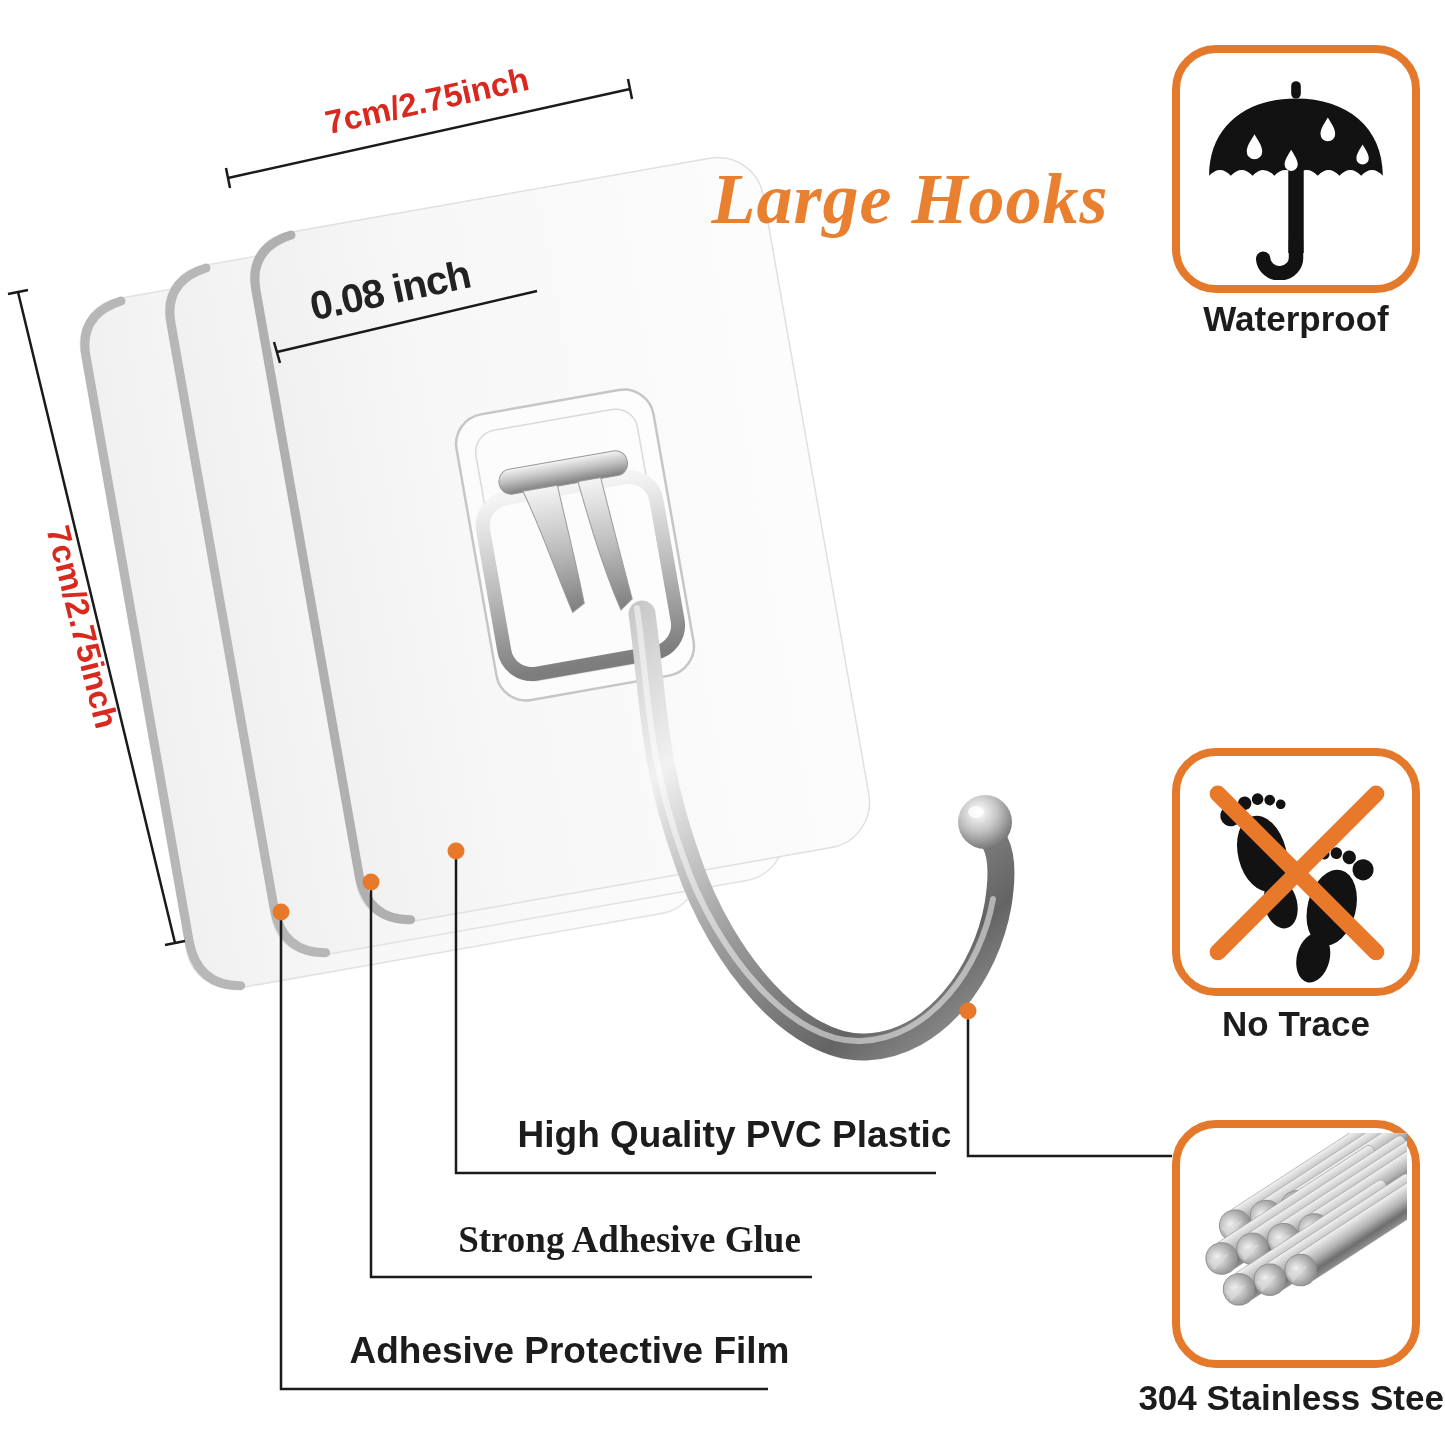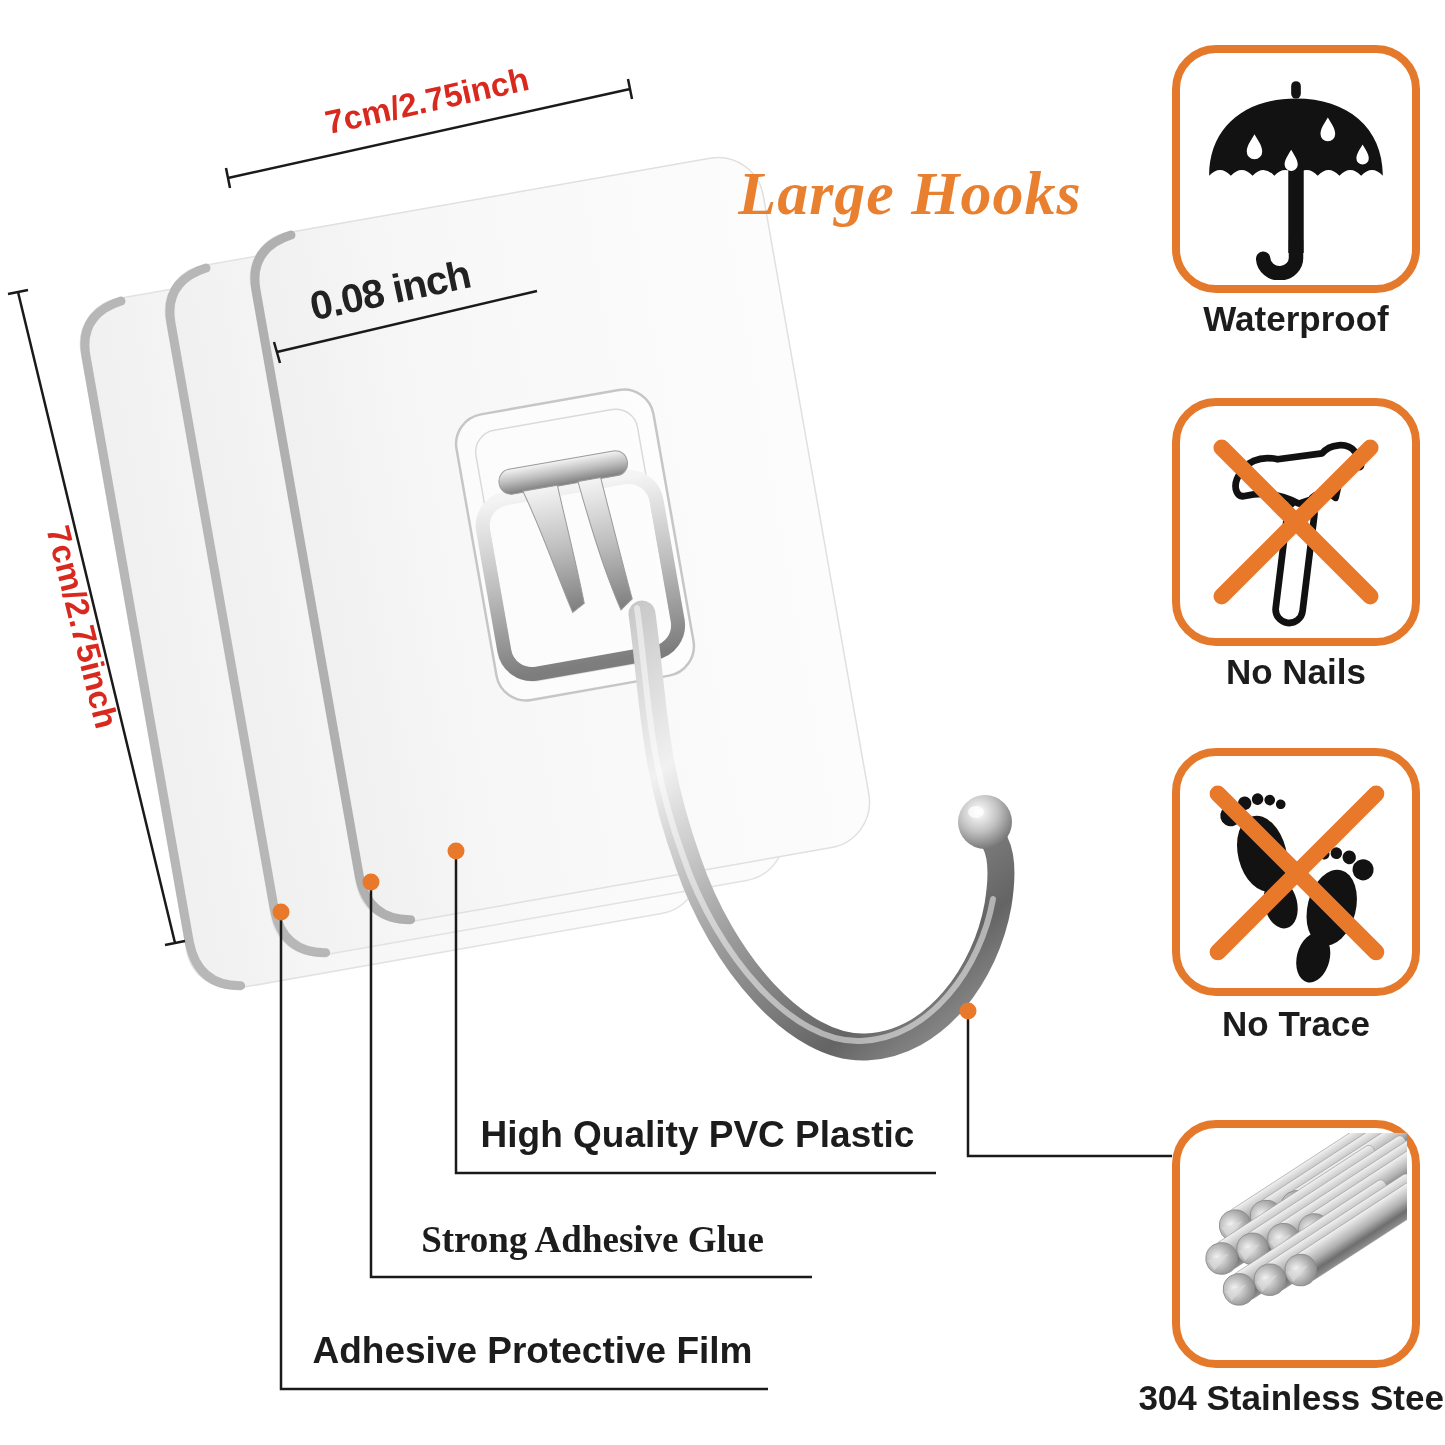--- a/index.html
+++ b/index.html
@@ -2,27 +2,27 @@
 <html><head>
 <meta charset="utf-8">
 <style>
   html,body{margin:0;padding:0;background:#ffffff;}
   .canvas{position:relative;width:1445px;height:1445px;background:#ffffff;overflow:hidden;
           font-family:"Liberation Sans","DejaVu Sans",sans-serif;}
   .art{position:absolute;left:0;top:0;width:1445px;height:1445px;z-index:1;}
   .txt{position:absolute;z-index:2;}
   .title{left:695px;top:158px;width:430px;height:110px;text-align:center;
          font-family:"Liberation Serif","DejaVu Serif",serif;font-style:italic;font-weight:bold;
-         font-size:62px;color:#E8802F;letter-spacing:1px;}
+         font-size:72px;color:#E8802F;letter-spacing:1px;}
   .dim-red{color:#D9291F;font-weight:bold;font-size:33px;white-space:nowrap;text-align:center;}
   .dim-top{left:277px;top:82px;width:300px;transform:rotate(-12.5deg);}
   .dim-left{left:-68px;top:608px;width:300px;transform:rotate(76deg);}
   .dim-black{left:240px;top:268px;width:300px;transform:rotate(-12deg);color:#222222;
              font-weight:bold;font-size:40px;letter-spacing:-1px;white-space:nowrap;text-align:center;}
-  .callout-label{color:#1c1c1c;font-weight:bold;font-size:37px;text-align:center;white-space:nowrap;}
+  .callout-label{color:#1c1c1c;font-weight:bold;font-size:37px;text-align:center;white-space:nowrap;padding-left:37px;}
   .co1{left:459px;top:1114px;width:477px;}
   .co2{left:373px;top:1218px;width:439px;font-family:Liberation Serif, serif;}
   .co3{left:281px;top:1330px;width:487px;margin-left:8px;}
   .card{position:absolute;z-index:2;left:1172px;width:248px;}
   .card-box{box-sizing:border-box;width:248px;height:248px;border:8px solid #E5792B;border-radius:44px;
             background:#ffffff;display:flex;align-items:center;justify-content:center;}
   .card-box svg{overflow:hidden;}
   .card-label{position:absolute;left:-56px;width:360px;text-align:center;color:#1c1c1c;
               font-weight:bold;font-size:35px;white-space:nowrap;}
   .c1{top:45px;}  .c1 .card-label{top:254px;}
@@ -134,34 +134,20 @@
           <path transform="translate(72,92)" d="M0,-13 C4,-6 8,-1 8,5 A8,8 0 1 1 -8,5 C-8,-1 -4,-6 0,-13 Z"></path>
           <path transform="translate(110,106) scale(0.85)" d="M0,-13 C4,-6 8,-1 8,5 A8,8 0 1 1 -8,5 C-8,-1 -4,-6 0,-13 Z"></path>
           <path transform="translate(148,74) scale(0.95)" d="M0,-13 C4,-6 8,-1 8,5 A8,8 0 1 1 -8,5 C-8,-1 -4,-6 0,-13 Z"></path>
           <path transform="translate(184,100) scale(0.8)" d="M0,-13 C4,-6 8,-1 8,5 A8,8 0 1 1 -8,5 C-8,-1 -4,-6 0,-13 Z"></path>
         </g>
       </svg>
     </div>
     <div class="card-label">Waterproof</div>
   </div>
 
-  <div class="card c2">
-    <div class="card-box">
-      <svg width="222" height="222" viewBox="0 0 230 230">
-        <rect x="100" y="92" width="28" height="128" rx="14" fill="#ffffff" stroke="#111111" stroke-width="7" transform="rotate(7 114 156)"></rect>
-        <path d="M62,88 C54,90 50,80 54,70 C62,52 78,46 96,50 L142,44 C150,34 168,32 176,42 C182,50 186,60 178,58
-                 C170,56 164,60 160,72 L156,90 C146,82 136,84 130,92 L118,96 C100,86 80,84 62,88 Z" fill="#ffffff" stroke="#111111" stroke-width="7" stroke-linejoin="round"></path>
-        <g stroke="#E8792B" stroke-width="17" stroke-linecap="round">
-          <line x1="38" y1="38" x2="192" y2="192"></line>
-          <line x1="192" y1="38" x2="38" y2="192"></line>
-        </g>
-      </svg>
-    </div>
-    <div class="card-label">No Nails</div>
-  </div>
 
   <div class="card c3">
     <div class="card-box">
       <svg width="222" height="222" viewBox="0 0 230 230">
         <g transform="translate(80,96) rotate(-14)" fill="#121212">
           <ellipse cx="0" cy="0" rx="25" ry="40"></ellipse>
             <ellipse cx="6" cy="55" rx="17" ry="26"></ellipse>
           <circle cx="-22" cy="-46" r="11"></circle>
             <circle cx="-5" cy="-55" r="7"></circle>
           <circle cx="9" cy="-56" r="6"></circle>

